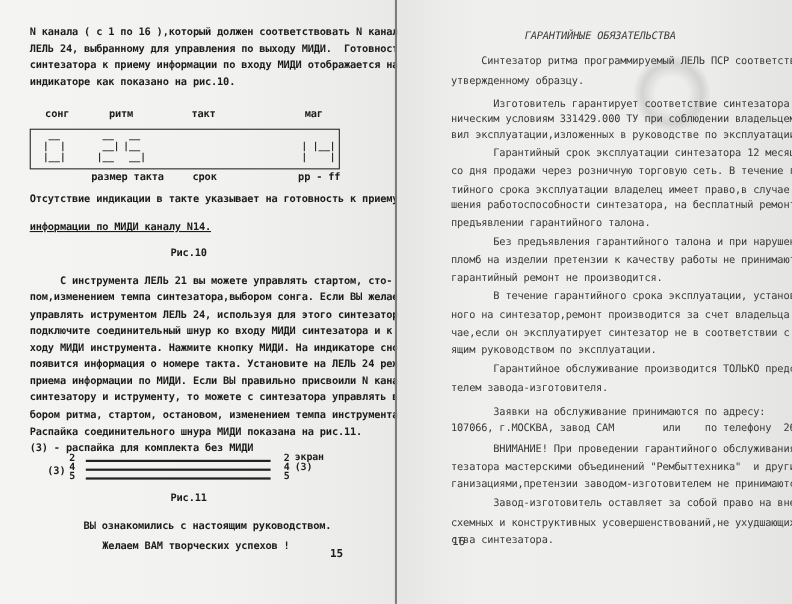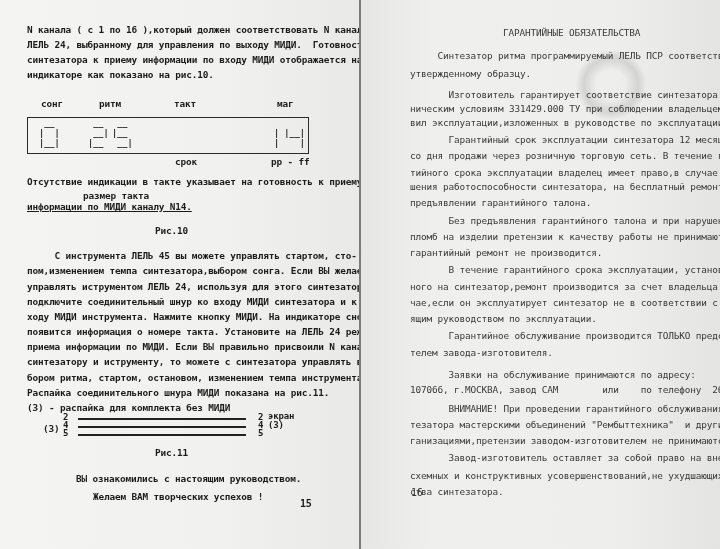--- a/index.html
+++ b/index.html
@@ -49,30 +49,30 @@
  __|
 |__</div>
     <div class="seg" style="left:84px;top:0px;"> __
 |__
  __|</div>
     <div class="seg" style="left:246px;top:0px;">
 | |__|
 |    |</div>
   </div>
 
-  <div class="txt bold" style="left:83px;top:155px;margin-top:34px;">размер такта</div>
+  <div class="txt bold" style="left:83px;top:155px;">размер такта</div>
   <div class="txt bold" style="left:175px;top:155px;">срок</div>
   <div class="txt bold" style="left:271px;top:155px;">pp - ff</div>
 
   <div class="txt bold" style="left:27px;top:175px;">Отсутствие индикации в такте указывает на готовность к приему</div>
   <div class="txt bold" style="left:27px;top:200px;text-decoration:underline;">информации по МИДИ каналу N14.</div>
 
   <div class="txt bold" style="left:155px;top:224px;">Рис.10</div>
 
-  <div class="txt bold" style="left:27px;top:249px;">     С инструмента ЛЕЛЬ 45 вы можете управлять стартом, сто-</div>
+  <div class="txt bold" style="left:27px;top:249px;">     С инструмента ЛЕЛЬ 21 вы можете управлять стартом, сто-</div>
   <div class="txt bold" style="left:27px;top:264px;">пом,изменением темпа синтезатора,выбором сонга. Если ВЫ желаете</div>
   <div class="txt bold" style="left:27px;top:280px;">управлять иструментом ЛЕЛЬ 24, используя для этого синтезатор ,</div>
   <div class="txt bold" style="left:27px;top:295px;">подключите соединительный шнур ко входу МИДИ синтезатора и к вы-</div>
   <div class="txt bold" style="left:27px;top:310px;">ходу МИДИ инструмента. Нажмите кнопку МИДИ. На индикаторе снова</div>
   <div class="txt bold" style="left:27px;top:325px;">появится информация о номере такта. Установите на ЛЕЛЬ 24 режим</div>
   <div class="txt bold" style="left:27px;top:340px;">приема информации по МИДИ. Если ВЫ правильно присвоили N канала</div>
   <div class="txt bold" style="left:27px;top:355px;">синтезатору и иструменту, то можете с синтезатора управлять вы-</div>
   <div class="txt bold" style="left:27px;top:371px;">бором ритма, стартом, остановом, изменением темпа инструмента.</div>
   <div class="txt bold" style="left:27px;top:386px;">Распайка соединительного шнура МИДИ показана на рис.11.</div>
   <div class="txt bold" style="left:27px;top:401px;">(3) - распайка для комплекта без МИДИ</div>
@@ -97,21 +97,21 @@
   <div class="txt bold" style="left:76px;top:472px;">ВЫ ознакомились с настоящим руководством.</div>
   <div class="txt bold" style="left:93px;top:490px;">Желаем ВАМ творческих успехов !</div>
 
   <div class="txt bold" style="left:300px;top:497px;font-size:10px;">15</div>
 </div>
 
 <div class="spine"></div>
 
 <div class="page right">
   <div class="watermark" style="left:215px;"></div>
-  <div class="txt dim" style="left:142px;top:26px;">ГАРАНТИЙНЫЕ ОБЯЗАТЕЛЬСТВА</div>
+  <div class="txt dim" style="left:116px;top:26px;font-style:italic;">ГАРАНТИЙНЫЕ ОБЯЗАТЕЛЬСТВА</div>
   <div id="right-lines">
       <div class="txt dim" style="left: 49px; top: 49px;">     Синтезатор ритма программируемый ЛЕЛЬ ПСР соответствует</div>
       <div class="txt dim" style="left: 49px; top: 67px;">утвержденному образцу.</div>
       <div class="txt dim" style="left: 49px; top: 88px;">       Изготовитель гарантирует соответствие синтезатора тех</div>
       <div class="txt dim" style="left: 49px; top: 102px;">ническим условиям 331429.000 ТУ при соблюдении владельцем пра</div>
       <div class="txt dim" style="left: 49px; top: 116px;">вил эксплуатации,изложенных в руководстве по эксплуатации</div>
       <div class="txt dim" style="left: 49px; top: 133px;">       Гарантийный срок эксплуатации синтезатора 12 месяцев</div>
       <div class="txt dim" style="left: 49px; top: 149px;">со дня продажи через розничную торговую сеть. В течение гаран-</div>
       <div class="txt dim" style="left: 49px; top: 166px;">тийного срока эксплуатации владелец имеет право,в случае нару-</div>
       <div class="txt dim" style="left: 49px; top: 180px;">шения работоспособности синтезатора, на бесплатный ремонт по</div>

